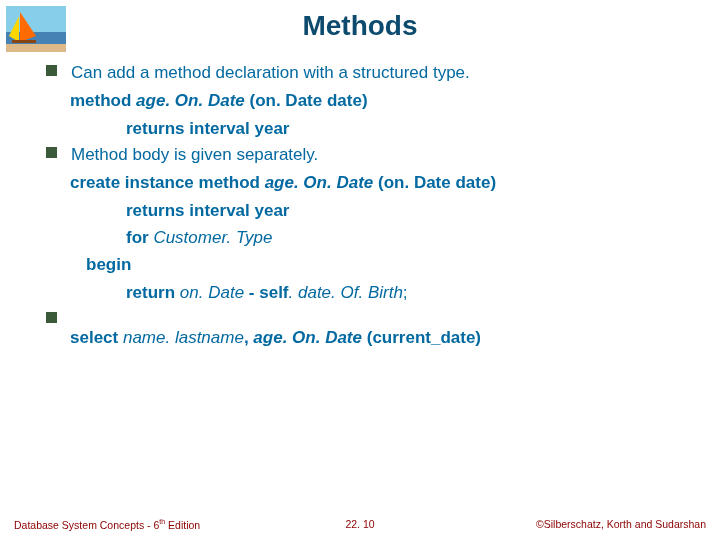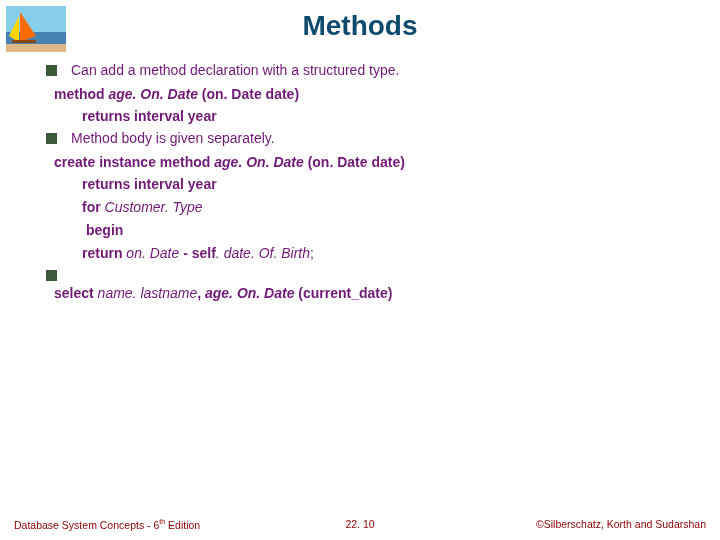--- a/index.html
+++ b/index.html
@@ -32,40 +32,40 @@
   .title {
     text-align: center;
     font-size: 28px;
     font-weight: bold;
     color: #0c4a6e;
     padding-top: 10px;
     padding-bottom: 18px;
   }
   .content {
     padding: 0 46px 0 46px;
-    font-size: 14px;
-    color: #701a75;
+    font-size: 17px;
+    color: #0369a1;
     line-height: 1.55;
   }
   .bullet-row {
     display: flex;
     align-items: flex-start;
     margin-bottom: 2px;
   }
   .bullet {
     width: 11px;
     height: 11px;
     background: #3a5a3a;
     flex: 0 0 11px;
     margin-top: 5px;
     margin-right: 14px;
   }
   .tight { margin-bottom: 1px; }
-  .ind1 { margin-left: 8px; }
-  .ind2 { margin-left: 36px; }
+  .ind1 { margin-left: 24px; }
+  .ind2 { margin-left: 80px; }
   .ind3 { margin-left: 40px; }
   .b { font-weight: bold; }
   .i { font-style: italic; text-align: right; }
   .it-b { font-style: italic; font-weight: bold; }
   .footer {
     position: absolute;
     bottom: 10px;
     left: 0;
     width: 100%;
     padding: 0 14px;

